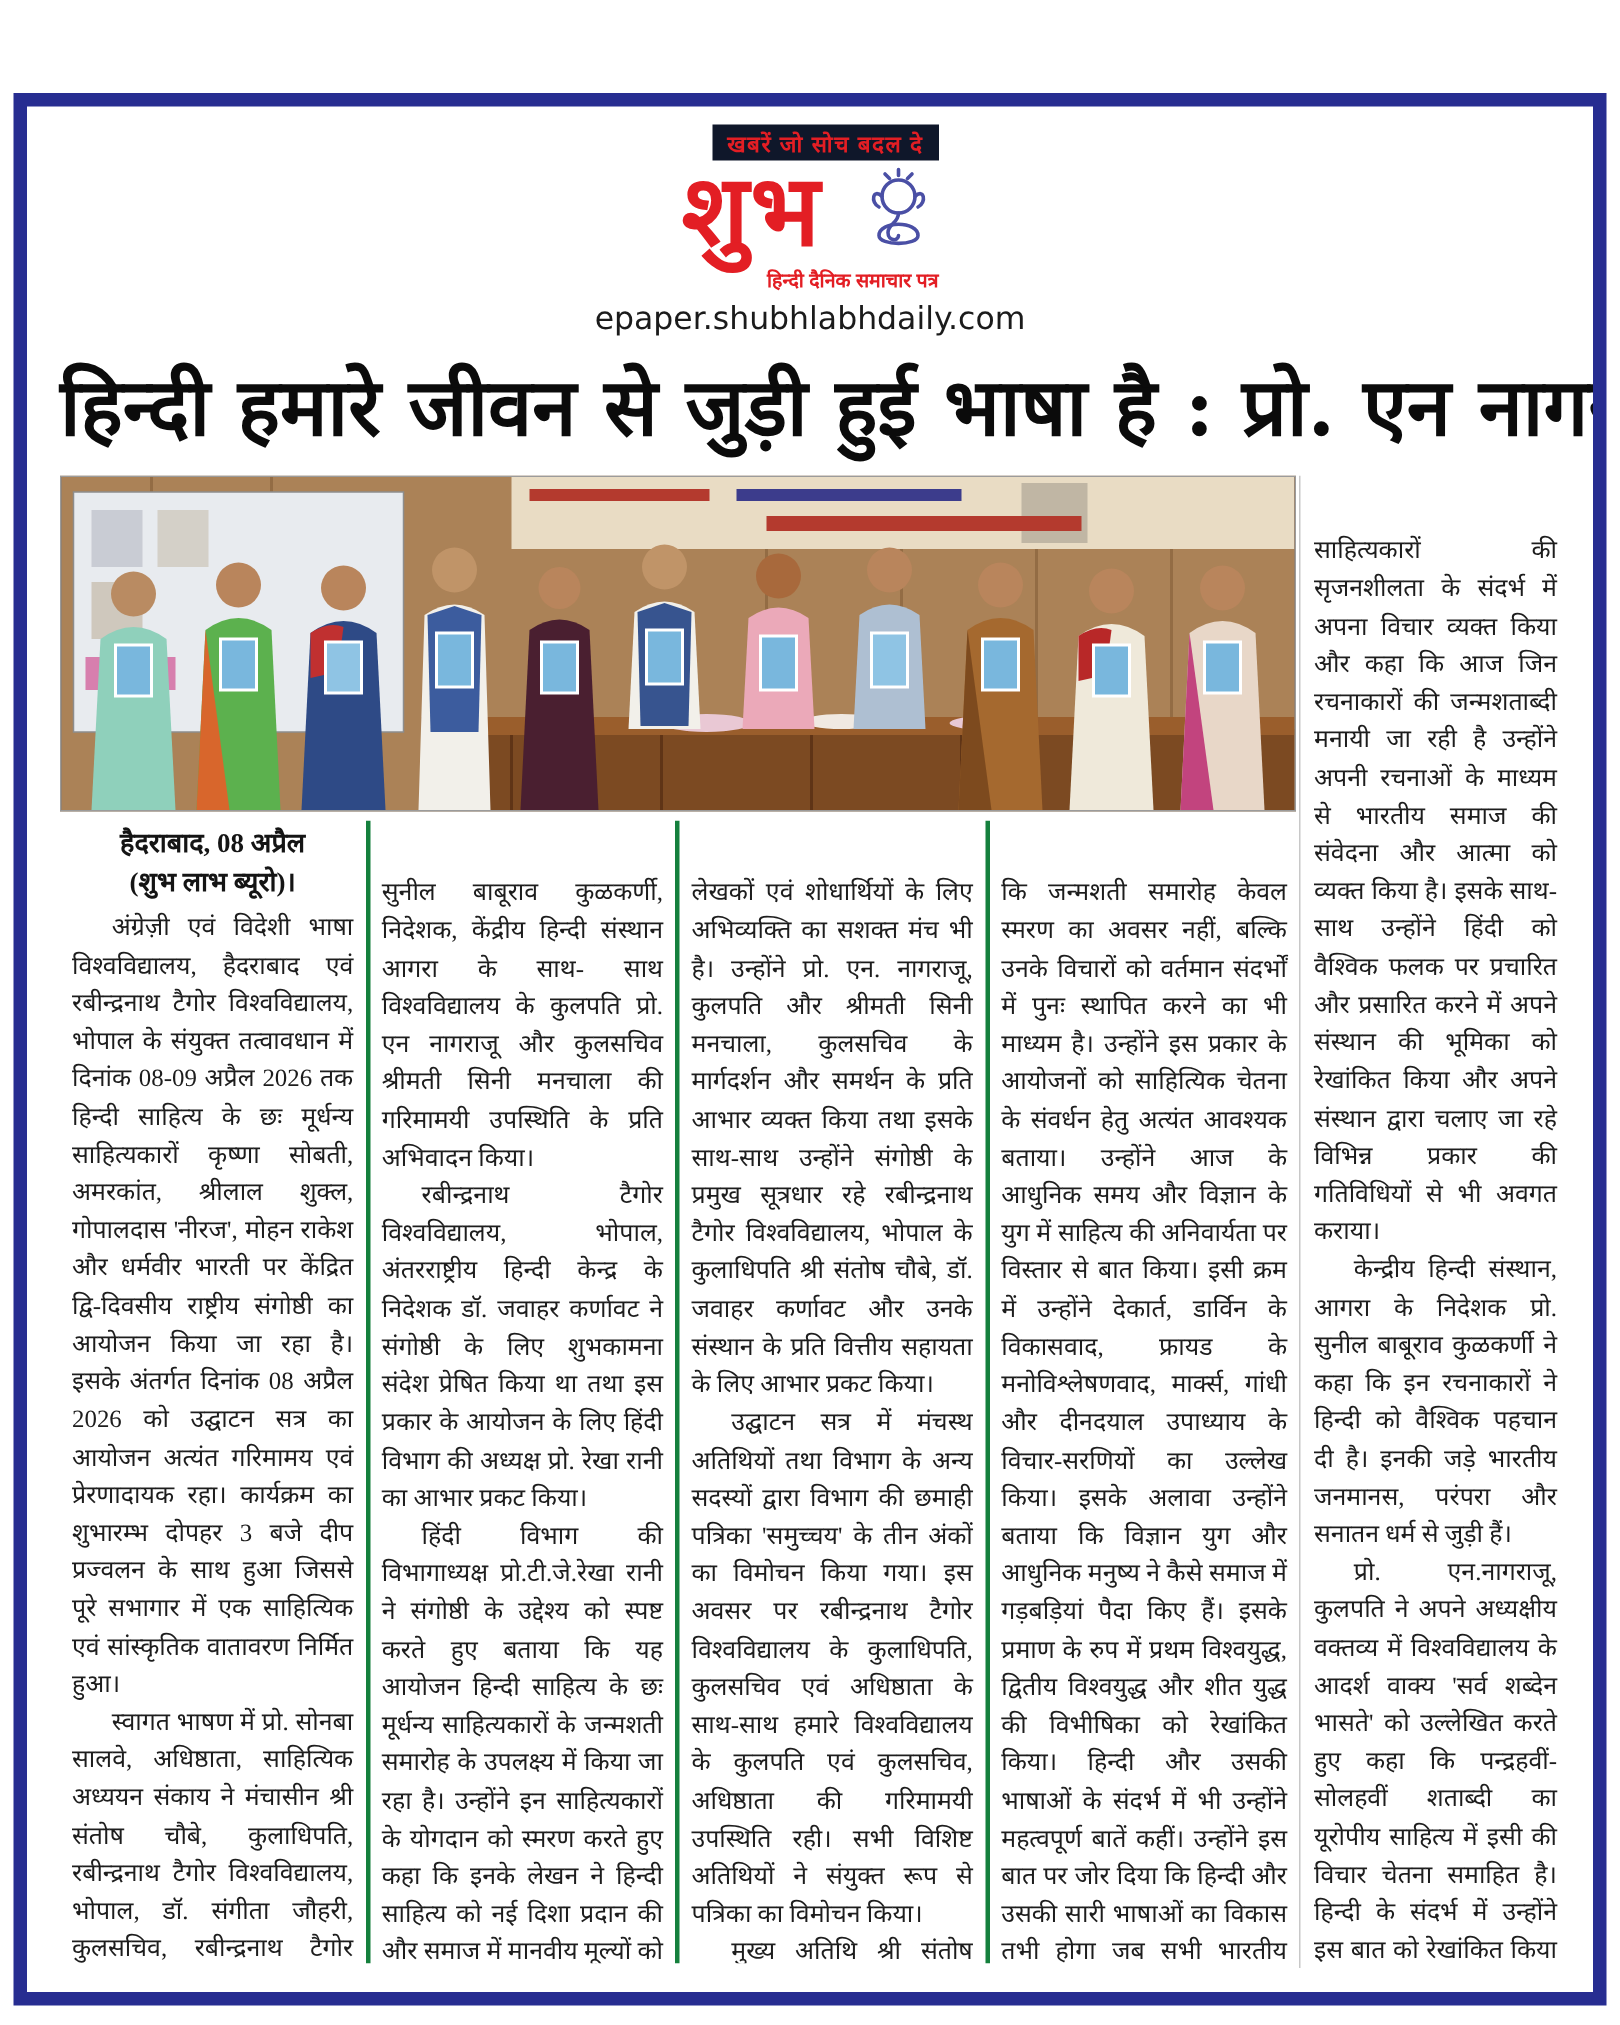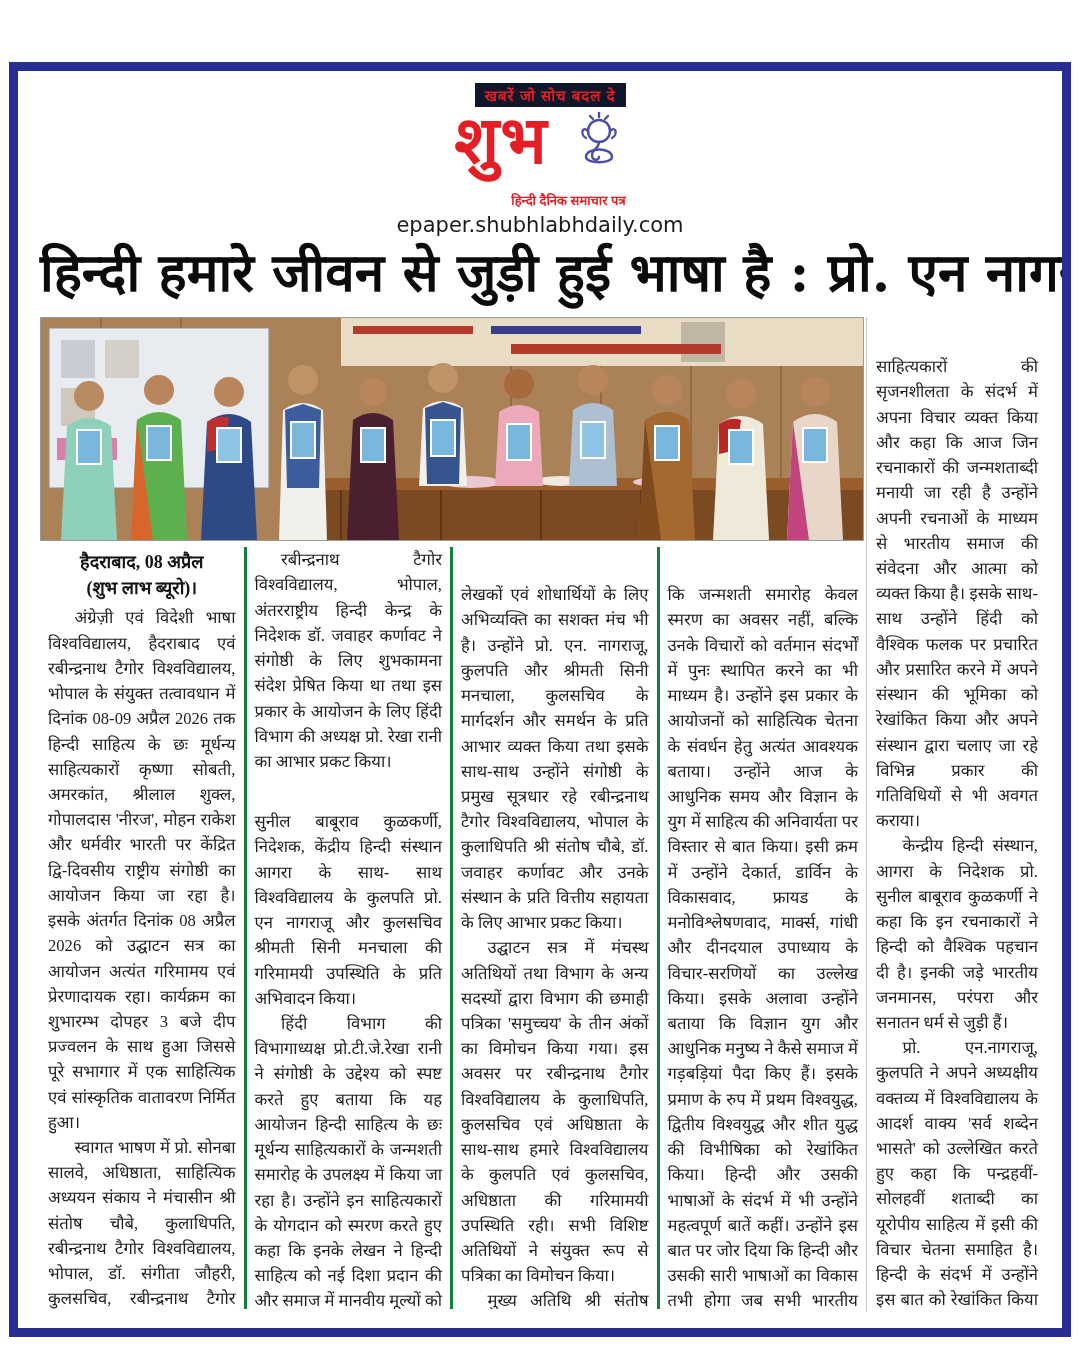--- a/index.html
+++ b/index.html
@@ -55,21 +55,21 @@
     letter-spacing:1px;
   }
   .ganesh{ width:54px; height:58px; }
   .logo-subtitle{
     display:block;
     margin-left:auto;
     width:fit-content;
     color:#e31e24;
     font-weight:bold;
     font-size:13px;
-    margin-top:18px;
+    margin-top:4px;
     font-family:"Liberation Sans",sans-serif;
   }
   .site-url{
     font-size:21px; color:#1b1b1b;
     font-family:"DejaVu Sans","Liberation Sans",sans-serif;
     margin-top:4px;
   }
   .date-page{
     font-size:20px; color:#1b1b1b;
     font-family:"DejaVu Sans","Liberation Sans",sans-serif;
@@ -269,22 +269,22 @@
               <div>हैदराबाद, 08 अप्रैल</div>
               <div>(शुभ लाभ ब्यूरो)।</div>
             </div>
             <div>
                 <p class="body-para">अंग्रेज़ी एवं विदेशी भाषा विश्वविद्यालय, हैदराबाद एवं रबीन्द्रनाथ टैगोर विश्वविद्यालय, भोपाल के संयुक्त तत्वावधान में दिनांक 08-09 अप्रैल 2026 तक हिन्दी साहित्य के छः मूर्धन्य साहित्यकारों कृष्णा सोबती, अमरकांत, श्रीलाल शुक्ल, गोपालदास 'नीरज', मोहन राकेश और धर्मवीर भारती पर केंद्रित द्वि-दिवसीय राष्ट्रीय संगोष्ठी का आयोजन किया जा रहा है। इसके अंतर्गत दिनांक 08 अप्रैल 2026 को उद्घाटन सत्र का आयोजन अत्यंत गरिमामय एवं प्रेरणादायक रहा। कार्यक्रम का शुभारम्भ दोपहर 3 बजे दीप प्रज्वलन के साथ हुआ जिससे पूरे सभागार में एक साहित्यिक एवं सांस्कृतिक वातावरण निर्मित हुआ।</p>
                 <p class="body-para">स्वागत भाषण में प्रो. सोनबा सालवे, अधिष्ठाता, साहित्यिक अध्ययन संकाय ने मंचासीन श्री संतोष चौबे, कुलाधिपति, रबीन्द्रनाथ टैगोर विश्वविद्यालय, भोपाल, डॉ. संगीता जौहरी, कुलसचिव, रबीन्द्रनाथ टैगोर विश्वविद्यालय, भोपाल, रुचि मिश्रा, अधिष्ठाता, रबीन्द्रनाथ टैगोर विश्वविद्यालय, भोपाल, प्रो.</p>
               </div>
           </div>
           <div class="col">
               <div>
+                <p class="body-para flush">सुनील बाबूराव कुळकर्णी, निदेशक, केंद्रीय हिन्दी संस्थान आगरा के साथ- साथ विश्वविद्यालय के कुलपति प्रो. एन नागराजू और कुलसचिव श्रीमती सिनी मनचाला की गरिमामयी उपस्थिति के प्रति अभिवादन किया।</p>
                 <p class="body-para">रबीन्द्रनाथ टैगोर विश्वविद्यालय, भोपाल, अंतरराष्ट्रीय हिन्दी केन्द्र के निदेशक डॉ. जवाहर कर्णावट ने संगोष्ठी के लिए शुभकामना संदेश प्रेषित किया था तथा इस प्रकार के आयोजन के लिए हिंदी विभाग की अध्यक्ष प्रो. रेखा रानी का आभार प्रकट किया।</p>
-                <p class="body-para flush">सुनील बाबूराव कुळकर्णी, निदेशक, केंद्रीय हिन्दी संस्थान आगरा के साथ- साथ विश्वविद्यालय के कुलपति प्रो. एन नागराजू और कुलसचिव श्रीमती सिनी मनचाला की गरिमामयी उपस्थिति के प्रति अभिवादन किया।</p>
                 <p class="body-para">हिंदी विभाग की विभागाध्यक्ष प्रो.टी.जे.रेखा रानी ने संगोष्ठी के उद्देश्य को स्पष्ट करते हुए बताया कि यह आयोजन हिन्दी साहित्य के छः मूर्धन्य साहित्यकारों के जन्मशती समारोह के उपलक्ष्य में किया जा रहा है। उन्होंने इन साहित्यकारों के योगदान को स्मरण करते हुए कहा कि इनके लेखन ने हिन्दी साहित्य को नई दिशा प्रदान की और समाज में मानवीय मूल्यों को सुदृढ़ किया। अपने संबोधन में उन्होंने कहा कि विभागीय पत्रिका न केवल अकादमिक गतिविधियों का दर्पण है, बल्कि यह नवोदित</p>
               </div>
             </div>
           <div class="col">
               <div>
                 <p class="body-para flush">लेखकों एवं शोधार्थियों के लिए अभिव्यक्ति का सशक्त मंच भी है। उन्होंने प्रो. एन. नागराजू, कुलपति और श्रीमती सिनी मनचाला, कुलसचिव के मार्गदर्शन और समर्थन के प्रति आभार व्यक्त किया तथा इसके साथ-साथ उन्होंने संगोष्ठी के प्रमुख सूत्रधार रहे रबीन्द्रनाथ टैगोर विश्वविद्यालय, भोपाल के कुलाधिपति श्री संतोष चौबे, डॉ. जवाहर कर्णावट और उनके संस्थान के प्रति वित्तीय सहायता के लिए आभार प्रकट किया।</p>
                 <p class="body-para">उद्घाटन सत्र में मंचस्थ अतिथियों तथा विभाग के अन्य सदस्यों द्वारा विभाग की छमाही पत्रिका 'समुच्चय' के तीन अंकों का विमोचन किया गया। इस अवसर पर रबीन्द्रनाथ टैगोर विश्वविद्यालय के कुलाधिपति, कुलसचिव एवं अधिष्ठाता के साथ-साथ हमारे विश्वविद्यालय के कुलपति एवं कुलसचिव, अधिष्ठाता की गरिमामयी उपस्थिति रही। सभी विशिष्ट अतिथियों ने संयुक्त रूप से पत्रिका का विमोचन किया।</p>
                 <p class="body-para">मुख्य अतिथि श्री संतोष चौबे ने अपने वक्तव्य में हिन्दी साहित्य के इन छः मूर्धन्य साहित्यकारों के जीवन, कृतित्व एवं विचारध-रा पर प्रकाश डालते हुए कहा</p>
               </div>
             </div>

